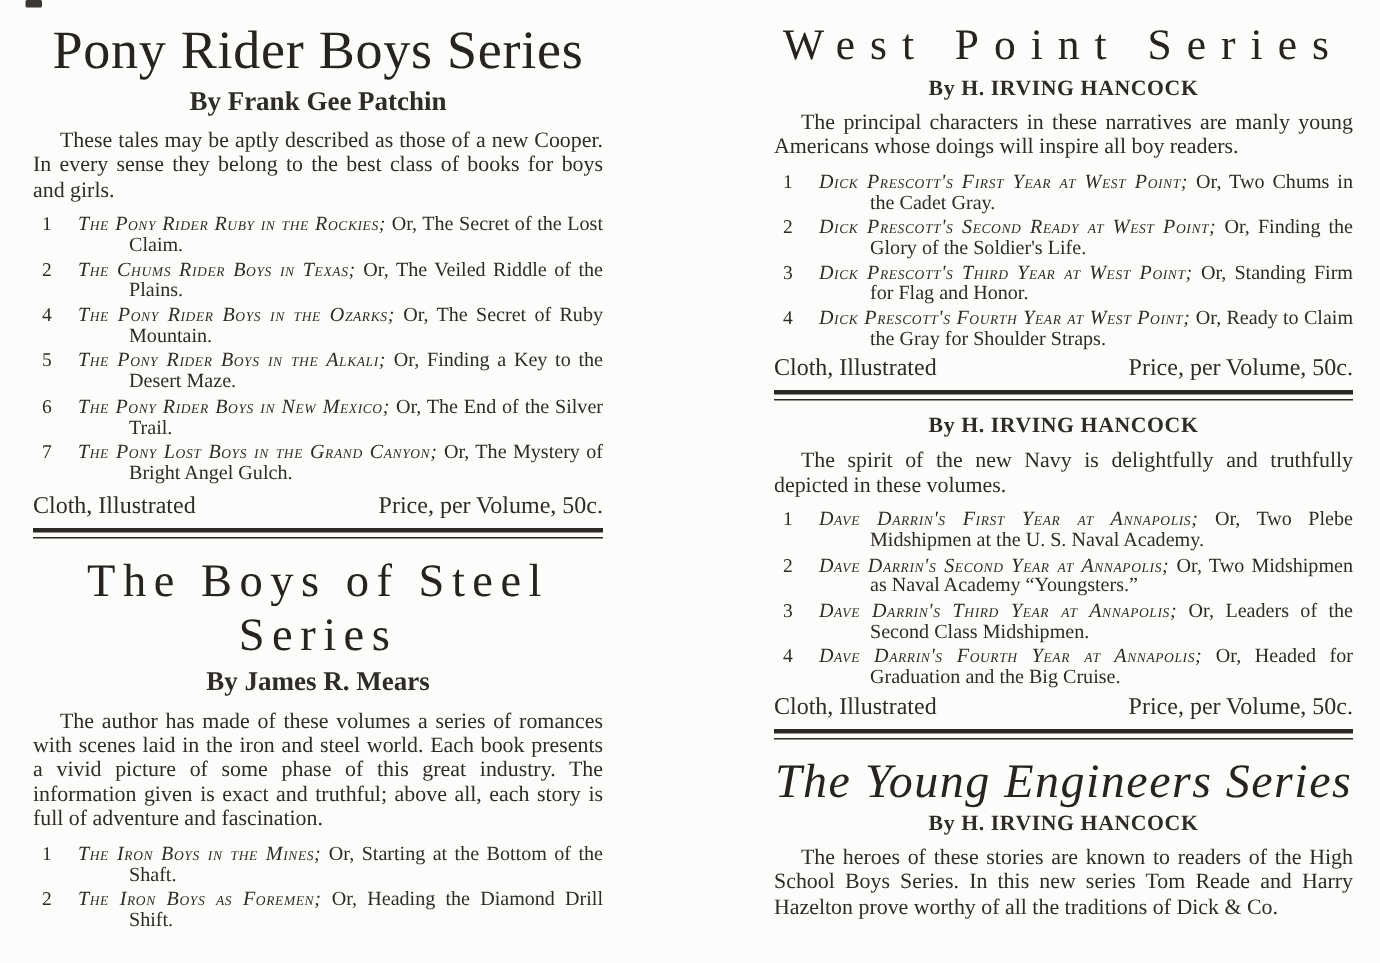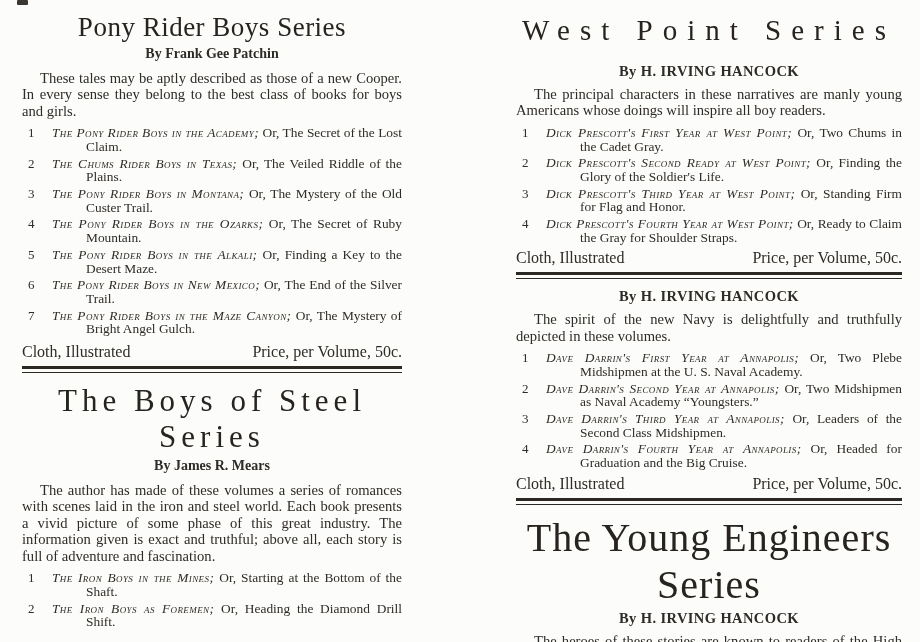--- a/index.html
+++ b/index.html
@@ -8,27 +8,27 @@
     background:#fcfcfa;color:#2f2b27;
     font-family:"Liberation Serif","DejaVu Serif",serif;
     -webkit-font-smoothing:antialiased;
   }
   .page{position:absolute;inset:0;}
   .ink{position:absolute;left:17px;top:0;width:11px;height:5px;background:#3a3631;border-radius:1px;}
   .col{position:absolute;top:0;}
   .col-left{left:22px;width:380px;}
   .col-right{left:516px;width:386px;}
   .t{font-weight:normal;text-align:center;margin:0;color:#27231f;}
-  .t-pony{font-size:27px;letter-spacing:0.5px;margin-top:12px;margin-bottom:2px;}
+  .t-pony{font-size:36px;letter-spacing:0.5px;margin-top:12px;margin-bottom:2px;}
   .t-steel{font-size:31px;letter-spacing:5px;margin-top:10px;margin-bottom:2px;}
-  .t-wp{font-size:29px;letter-spacing:10px;margin-top:14px;margin-bottom:16px;text-align:center;}
+  .t-wp{font-size:29px;letter-spacing:10px;margin-top:14px;margin-bottom:4px;text-align:center;}
   .t-ann{font-size:30px;letter-spacing:9px;margin-top:6px;margin-bottom:0;}
-  .t-eng{font-size:40px;letter-spacing:1px;margin-top:6px;margin-bottom:0;}
+  .t-eng{font-size:32px;letter-spacing:1px;margin-top:6px;margin-bottom:0;font-style:italic;}
   .byline{text-align:center;font-weight:bold;margin:3px 0 8px;}
-  .byline-lg{font-size:14px;}
+  .byline-lg{font-size:18px;}
   .byline-sm{font-size:14.5px;letter-spacing:0.4px;margin:2px 0 6px;text-align:center;}
   .intro{
     text-align:justify;font-size:14.6px;line-height:1.13;
     text-indent:18px;margin:0 0 7px 0;
   }
   .books{font-size:13.4px;line-height:1.02;}
   .book{
     padding-left:64px;text-indent:-58px;margin-bottom:3px;text-align:justify;
   }
   .num{display:inline-block;width:24px;text-indent:0;font-size:13px;}
@@ -50,27 +50,26 @@
 <div class="page">
   <div class="ink"></div>
 
   <div class="col col-left">
 
     <section>
       <h1 class="t t-pony">Pony Rider Boys Series</h1>
       <div class="byline byline-lg">By Frank Gee Patchin</div>
       <p class="intro">These tales may be aptly described as those of a new Cooper.  In every sense they belong to the best class of books for boys and girls.</p>
       <div class="books">
-        <div class="book"><span class="num">1</span><span class="btitle">The Pony Rider Boys in the Academy;</span> <span class="bsub">Or, The Secret of the Lost Claim.</span></div>
+        <div class="book"><span class="num">1</span><span class="btitle">The Pony Rider Ruby in the Rockies;</span> <span class="bsub">Or, The Secret of the Lost Claim.</span></div>
         <div class="book"><span class="num">2</span><span class="btitle">The Chums Rider Boys in Texas;</span> <span class="bsub">Or, The Veiled Riddle of the Plains.</span></div>
-        <div class="book"><span class="num">3</span><span class="btitle">The Pony Rider Boys in Montana;</span> <span class="bsub">Or, The Mystery of the Old Custer Trail.</span></div>
         <div class="book"><span class="num">4</span><span class="btitle">The Pony Rider Boys in the Ozarks;</span> <span class="bsub">Or, The Secret of Ruby Mountain.</span></div>
         <div class="book"><span class="num">5</span><span class="btitle">The Pony Rider Boys in the Alkali;</span> <span class="bsub">Or, Finding a Key to the Desert Maze.</span></div>
         <div class="book"><span class="num">6</span><span class="btitle">The Pony Rider Boys in New Mexico;</span> <span class="bsub">Or, The End of the Silver Trail.</span></div>
-        <div class="book"><span class="num">7</span><span class="btitle">The Pony Rider Boys in the Maze Canyon;</span> <span class="bsub">Or, The Mystery of Bright Angel Gulch.</span></div>
+        <div class="book"><span class="num">7</span><span class="btitle">The Pony Lost Boys in the Grand Canyon;</span> <span class="bsub">Or, The Mystery of Bright Angel Gulch.</span></div>
       </div>
       <div class="pline">
         <span>Cloth, Illustrated</span>
         <span>Price, per Volume, 50c.</span>
       </div>
     </section>
 
     <div class="rule"></div>
 
     <section>

